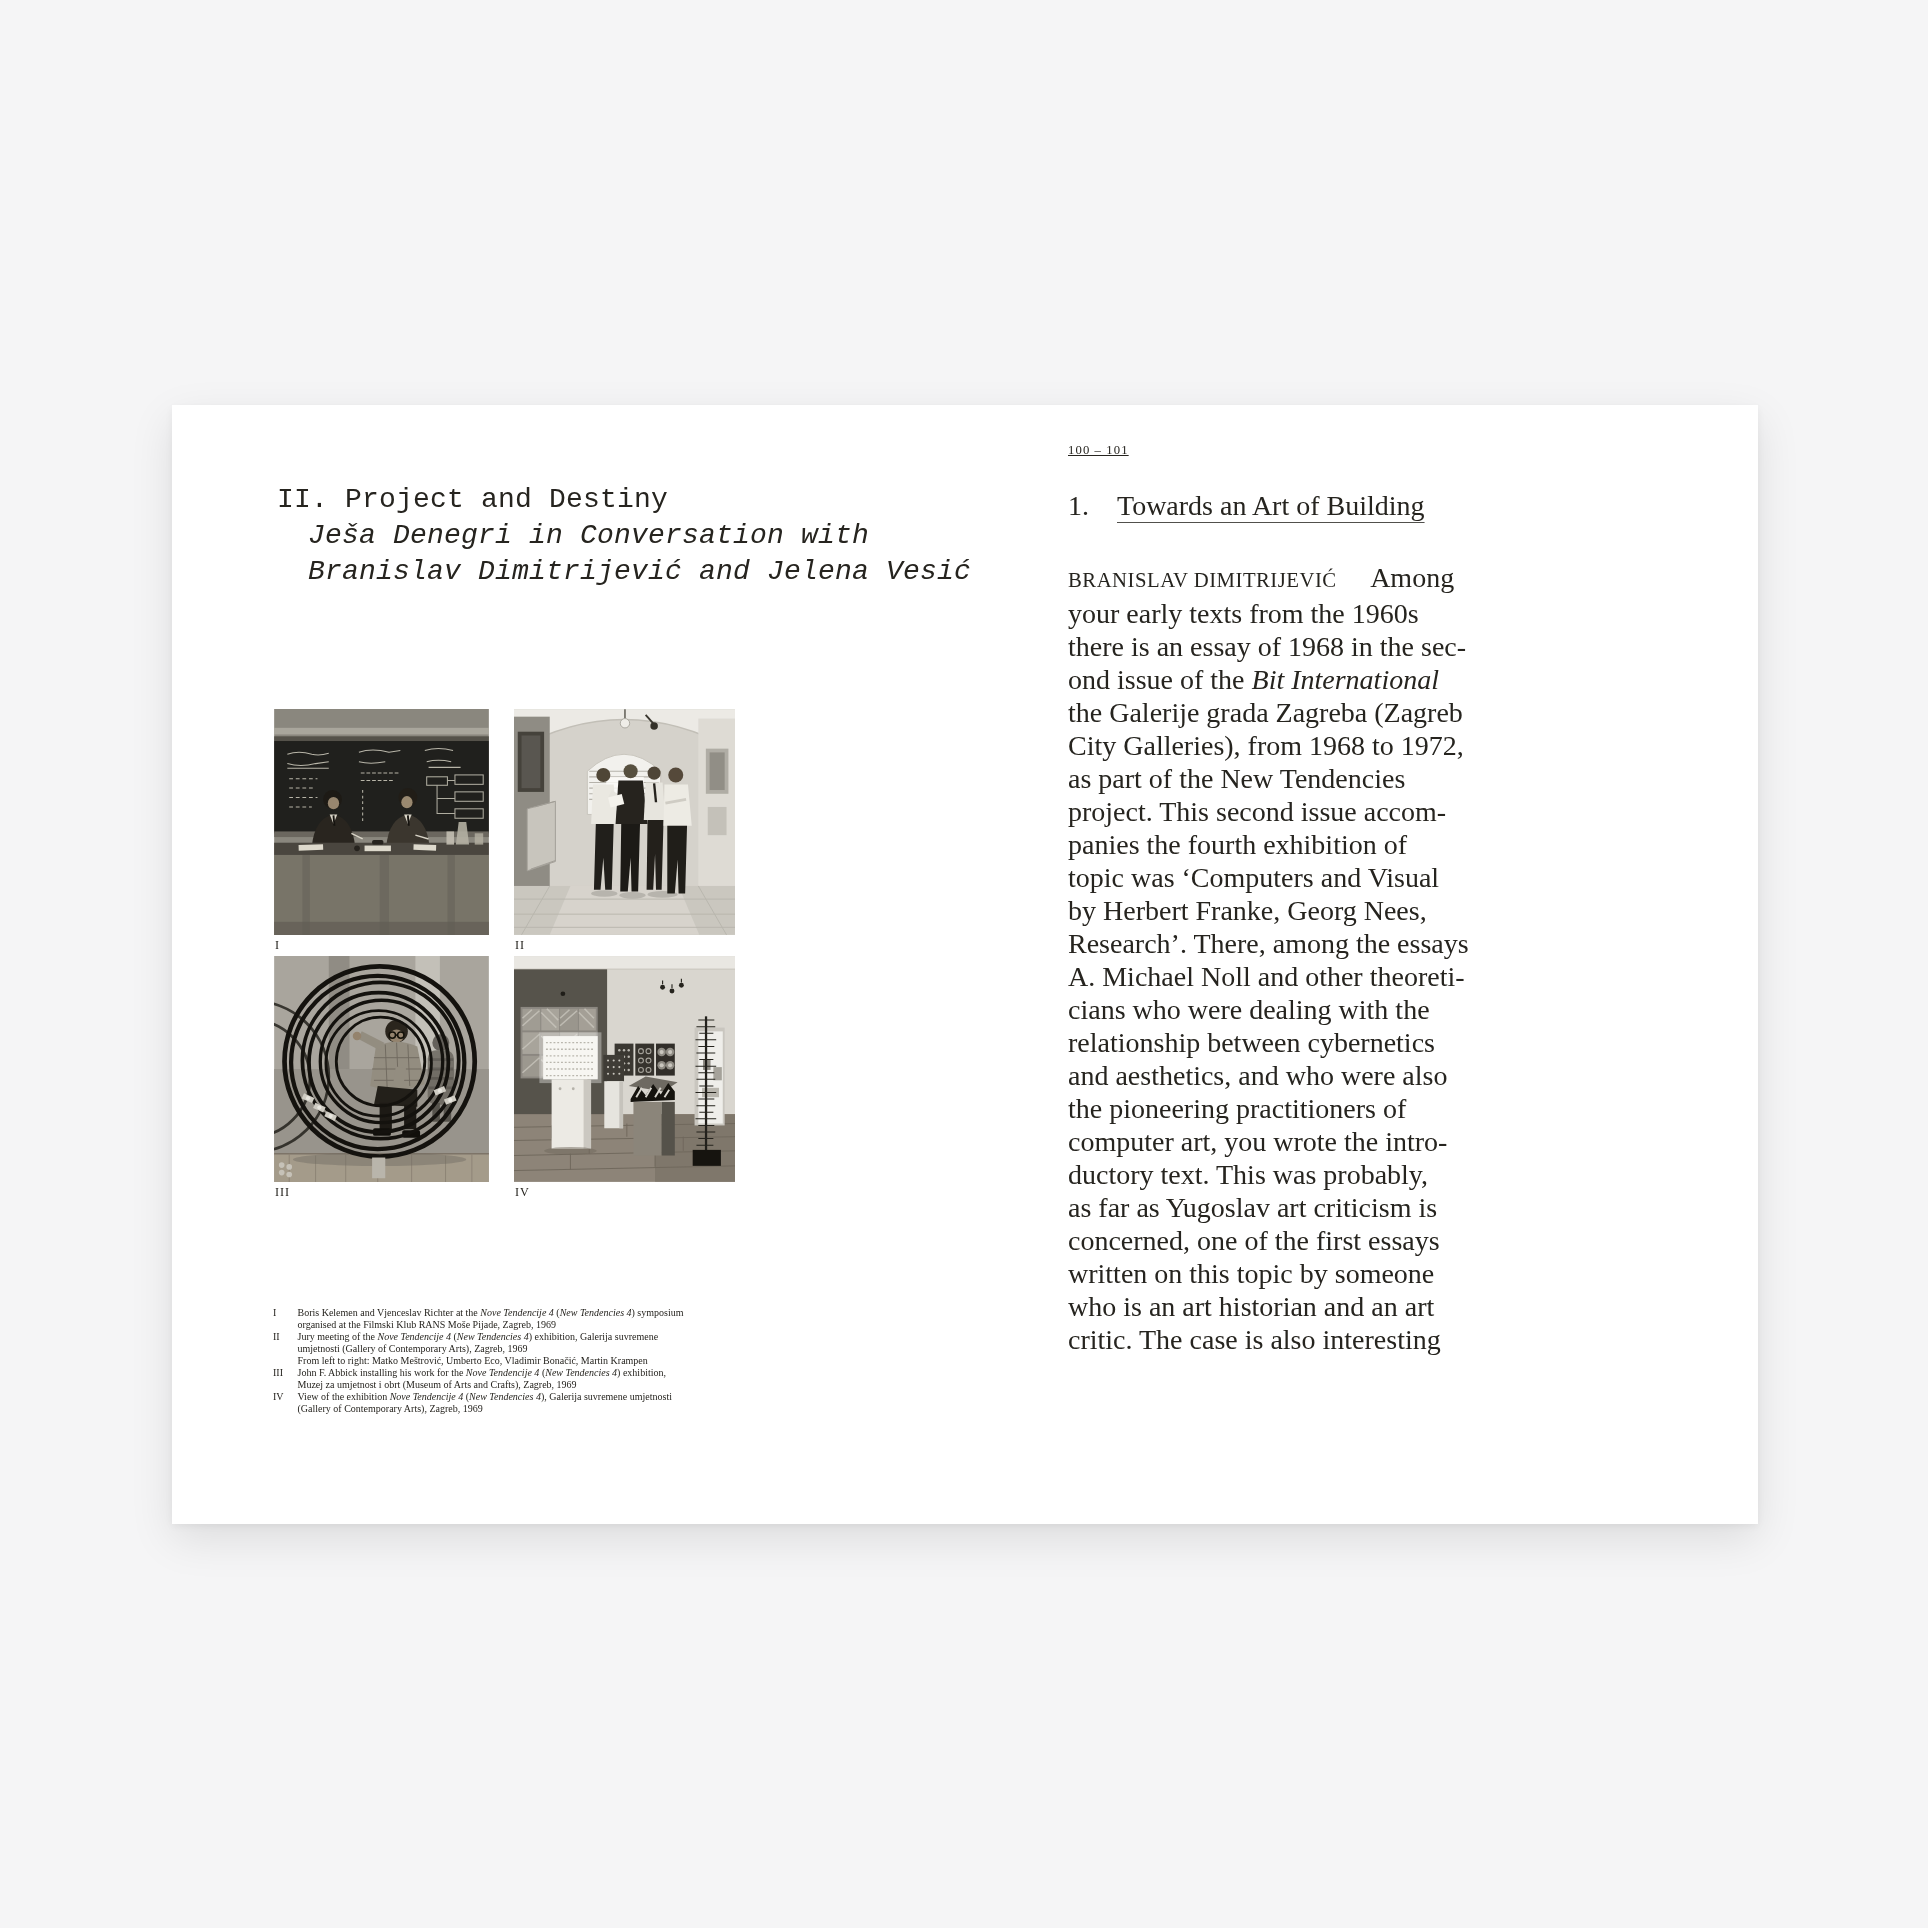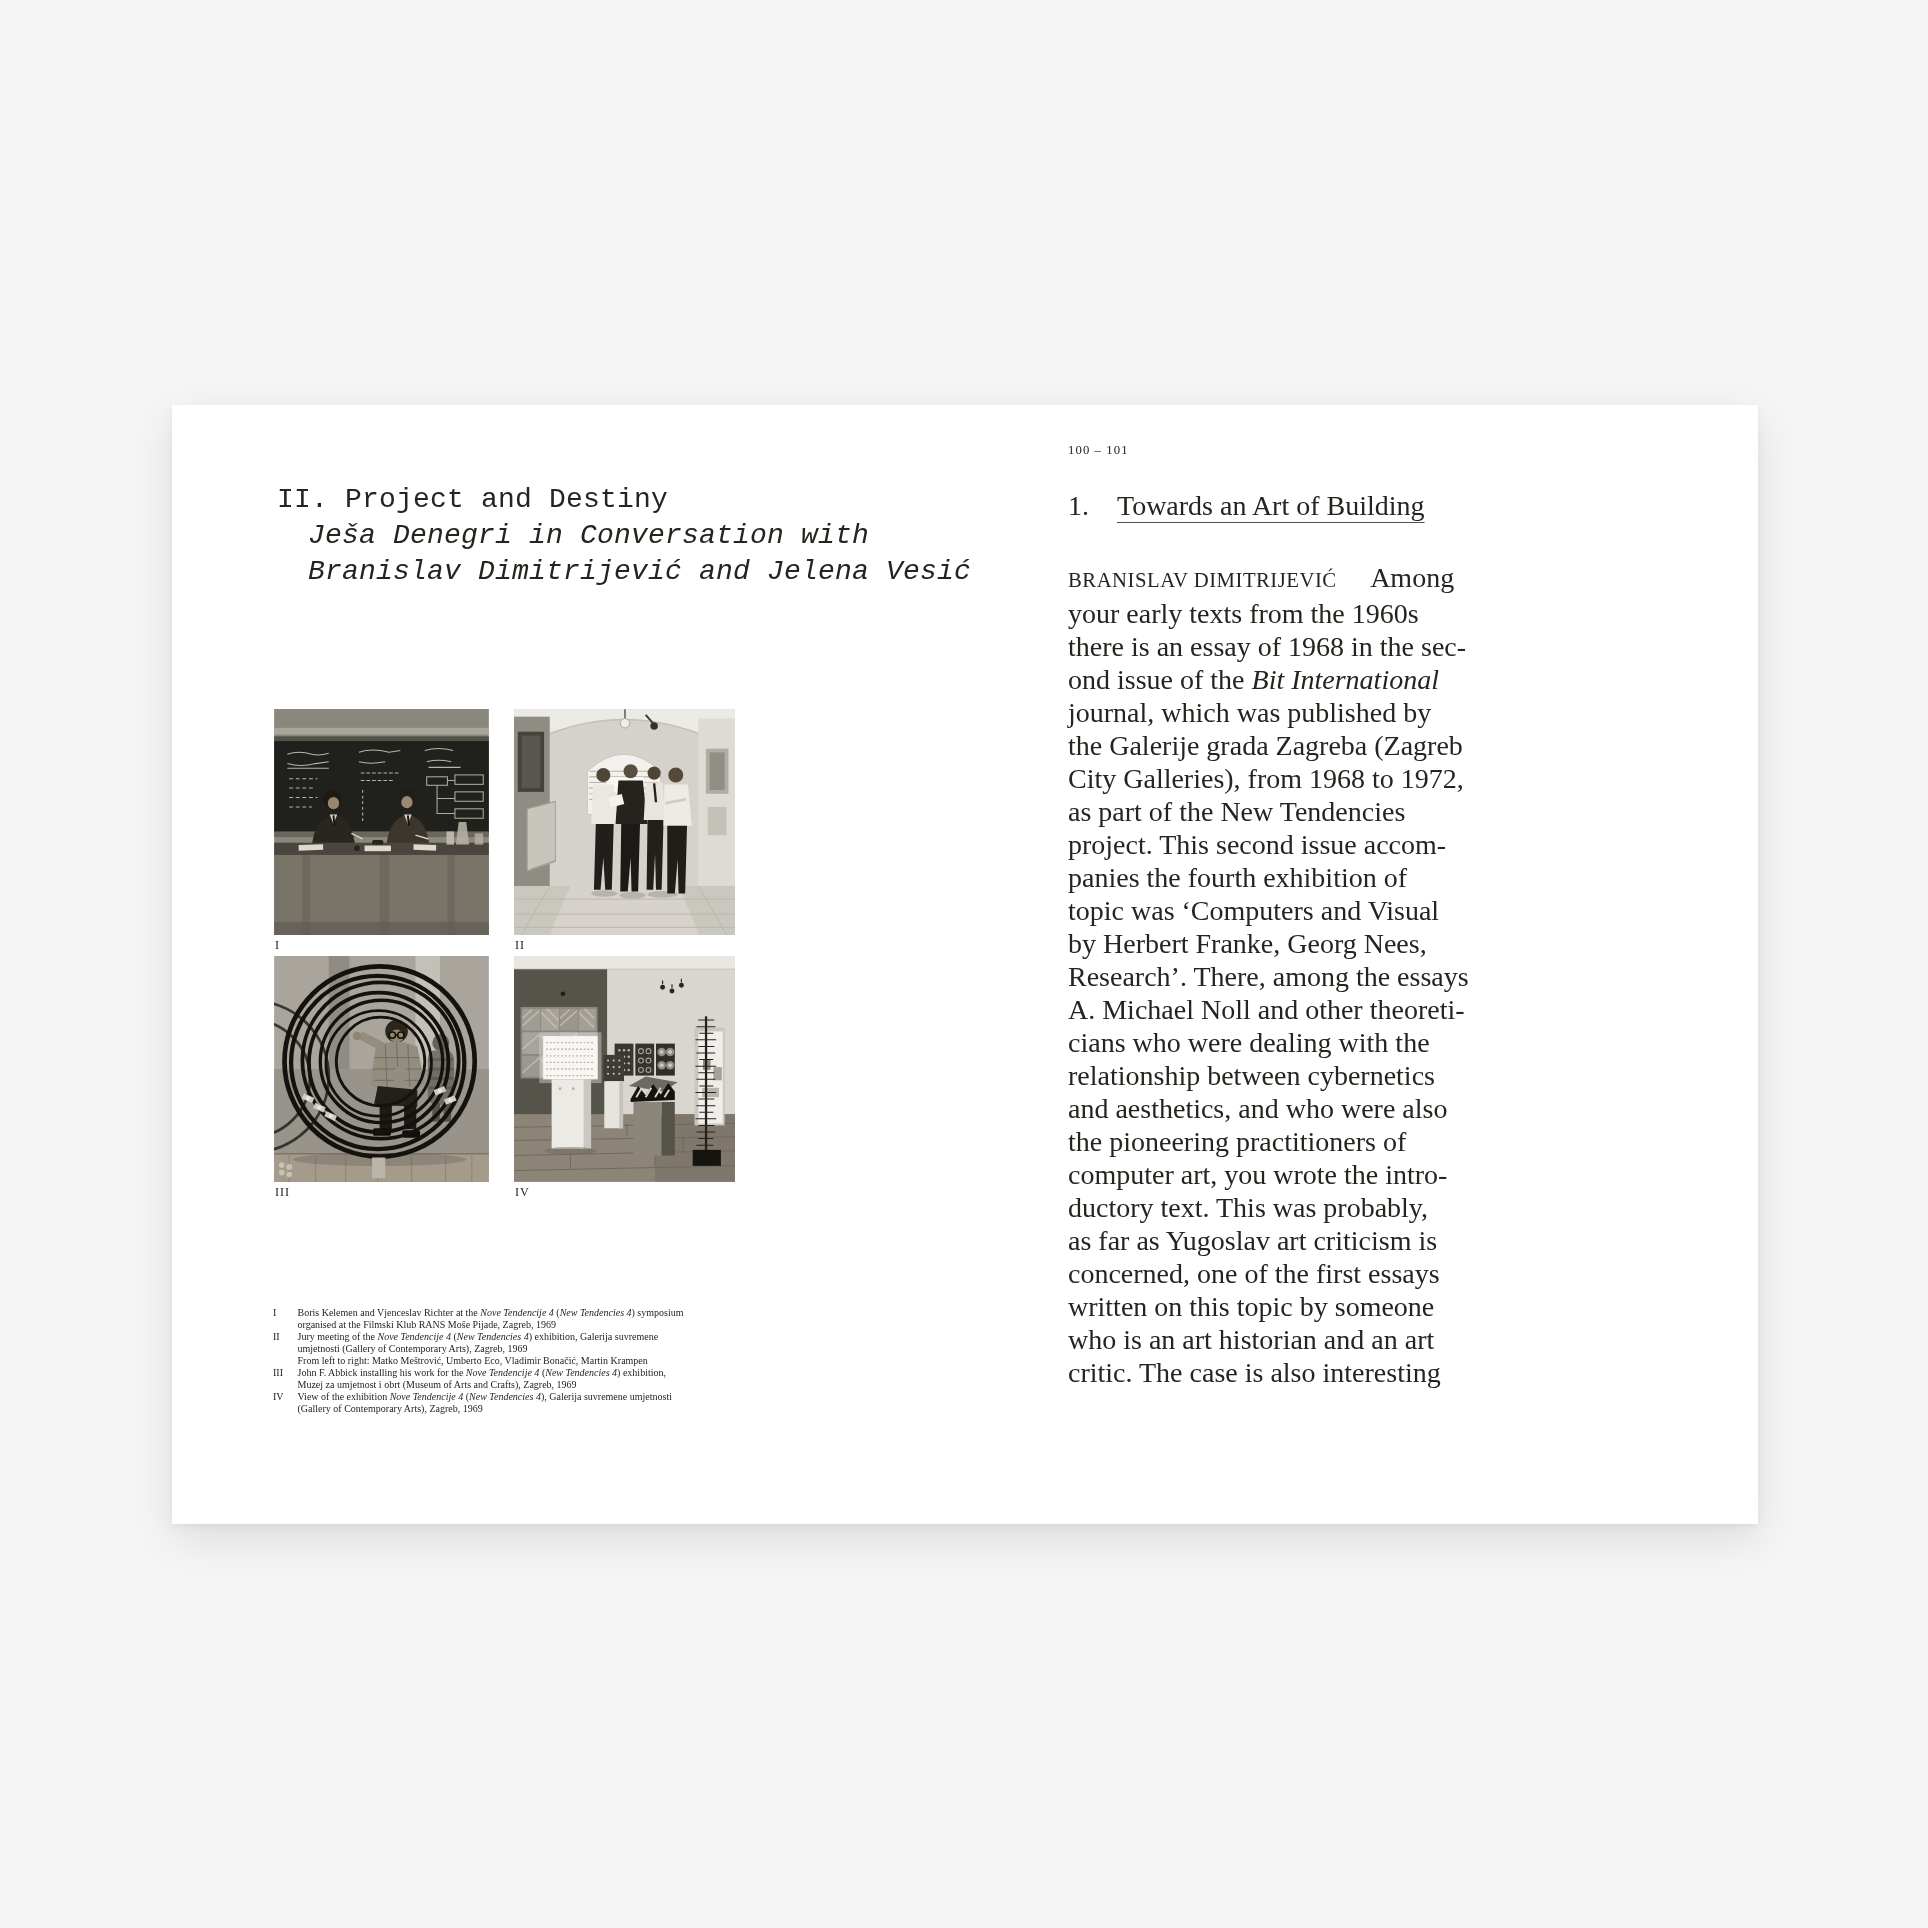--- a/index.html
+++ b/index.html
@@ -26,21 +26,21 @@
   .photo-label { position:absolute; font-size:12.2px; line-height:13px; letter-spacing:0.9px; }
   #label-1 { left:103px; top:534px; }
   #label-2 { left:343px; top:534px; }
   #label-3 { left:103px; top:781px; }
   #label-4 { left:343px; top:781px; }
   .captions { position:absolute; left:101px; top:902px; width:546px; font-size:10px; line-height:12px; }
   .caption-entry { display:flex; }
   .caption-num { flex:0 0 24.5px; }
   .caption-lines .line { white-space:nowrap; }
   
-  .folio { position:absolute; left:896px; top:38px; font-size:12.7px; letter-spacing:1.1px; }
+  .folio { position:absolute; left:896px; top:38px; font-size:12.7px; letter-spacing:1.1px;text-decoration:underline; }
   .heading { position:absolute; left:896px; top:83px; font-size:28px; line-height:35px; }
   .heading .num { display:inline-block; width:49px; }
   .heading .title {
     text-decoration:underline;
     text-decoration-thickness:1.4px;
     text-underline-offset:6.6px;
     text-decoration-color:rgba(38,36,31,.8);
     text-align:center;
   }
   .body-text { position:absolute; left:896px; top:156px; width:527px; font-size:28px; line-height:33px; }
@@ -445,21 +445,20 @@
   <div>
     <div class="folio">100 – 101</div>
     <div class="heading">
       <span class="num">1.</span><span class="title">Towards an Art of Building</span>
     </div>
     <div class="body-text">
         <div class="line"><span class="sc">BRANISLAV DIMITRIJEVIĆ</span>  Among</div>
         <div class="line">your early texts from the 1960s</div>
         <div class="line">there is an essay of 1968 in the sec-</div>
         <div class="line">ond issue of the <i>Bit International</i></div>
-        <div class="line">journal, which was published by</div>
         <div class="line">the Galerije grada Zagreba (Zagreb</div>
         <div class="line">City Galleries), from 1968 to 1972,</div>
         <div class="line">as part of the New Tendencies</div>
         <div class="line">project. This second issue accom-</div>
         <div class="line">panies the fourth exhibition of</div>
         <div class="line">topic was ‘Computers and Visual</div>
         <div class="line">by Herbert Franke, Georg Nees,</div>
         <div class="line">Research’. There, among the essays</div>
         <div class="line">A. Michael Noll and other theoreti-</div>
         <div class="line">cians who were dealing with the</div>

